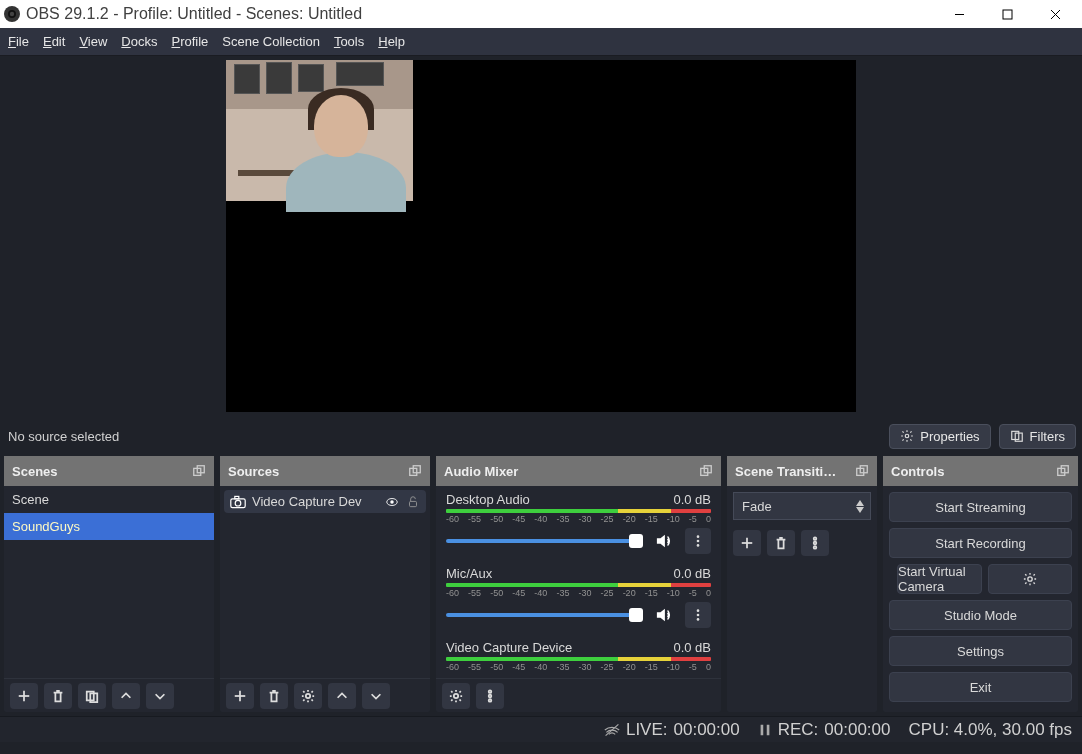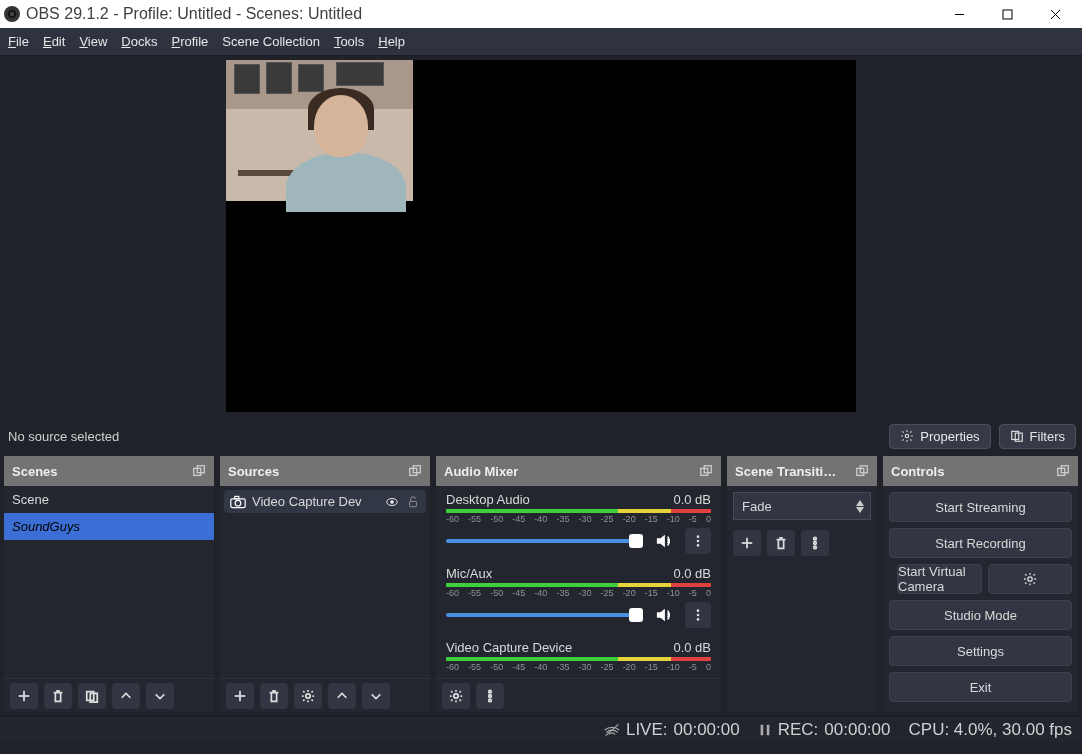--- a/index.html
+++ b/index.html
@@ -29,21 +29,21 @@
 .toolbar { height: 40px; display: flex; align-items: center; padding: 0 6px; gap: 8px; }
 .toolbar .status-text { font-size: 13px; color: #d0d0d0; margin-right: auto; margin-left:2px;}
 .tbtn { background: #363a46; border: 1px solid #4a4f5c; padding: 4px 10px; border-radius: 4px; font-size: 13px; display: flex; align-items: center; gap: 6px; cursor: pointer; color:#e6e6e6;}
 .docks { display: flex; gap: 6px; padding: 0 4px 4px 4px; height: 260px; }
 .dock { background: #23262f; display: flex; flex-direction: column; border-radius: 2px; }
 .dock-header { height: 30px; background: #737373; display: flex; align-items: center; justify-content: space-between; padding: 0 8px; font-size: 13px; font-weight: 600; color: #eee; }
 .pop-icon svg{width:14px;height:14px;fill:none;stroke:#ccc;stroke-width:1.5;}
 .scenes { width: 210px; }
 .scene-list { flex: 1; overflow: auto; font-size: 13px; }
 .scene-item { padding: 6px 8px; cursor: pointer; }
-.scene-item.selected { background: #3b6fd6; color: #000000; font-style: italic; }
+.scene-item.selected { background: #3b6fd6; color: #fef9c3; }
 .dock-footer { height: 34px; display: flex; align-items: center; gap: 6px; padding: 0 6px; border-top: 1px solid #2e323c; }
 .icon-btn { width: 28px; height: 26px; background: #323642; border-radius: 4px; display: flex; align-items: center; justify-content: center; cursor: pointer; }
 .icon-btn svg { width: 14px; height: 14px; fill: none; stroke: #ddd; stroke-width: 2; }
 .sources { width: 210px; }
 .source-list { flex: 1; padding: 4px; font-size: 13px; }
 .source-row { background: #323745; border-radius: 4px; padding: 4px 6px; display: flex; align-items: center; gap: 6px; cursor: pointer; }
 .source-row .label { flex: 1; white-space: nowrap; overflow: hidden; text-overflow: ellipsis; }
 .mixer { flex: 1; min-width: 0; }
 .mixer-content { flex: 1; padding: 6px 10px 0 10px; overflow: hidden; font-size: 13px; }
 .channel { margin-bottom: 12px; }

